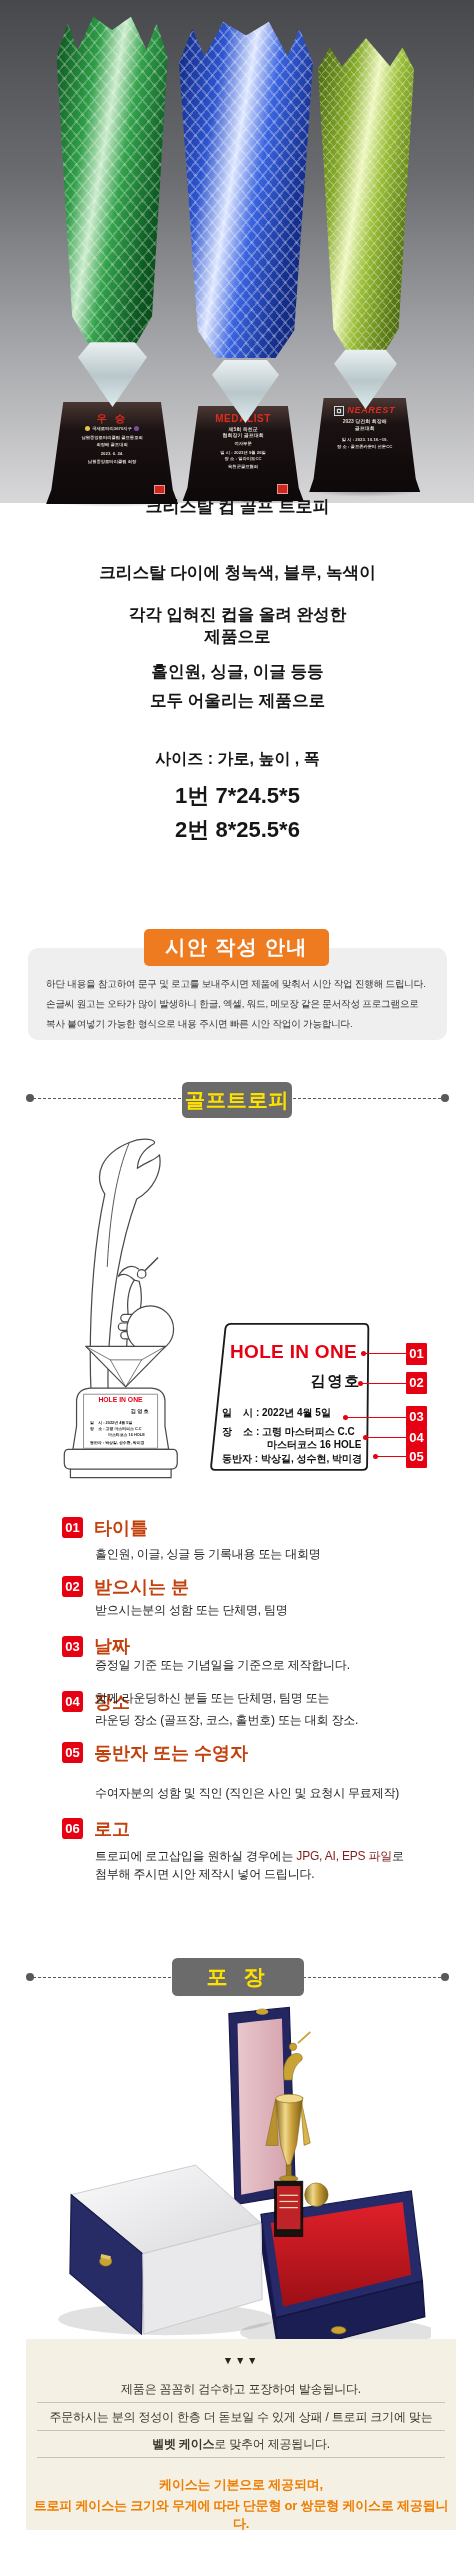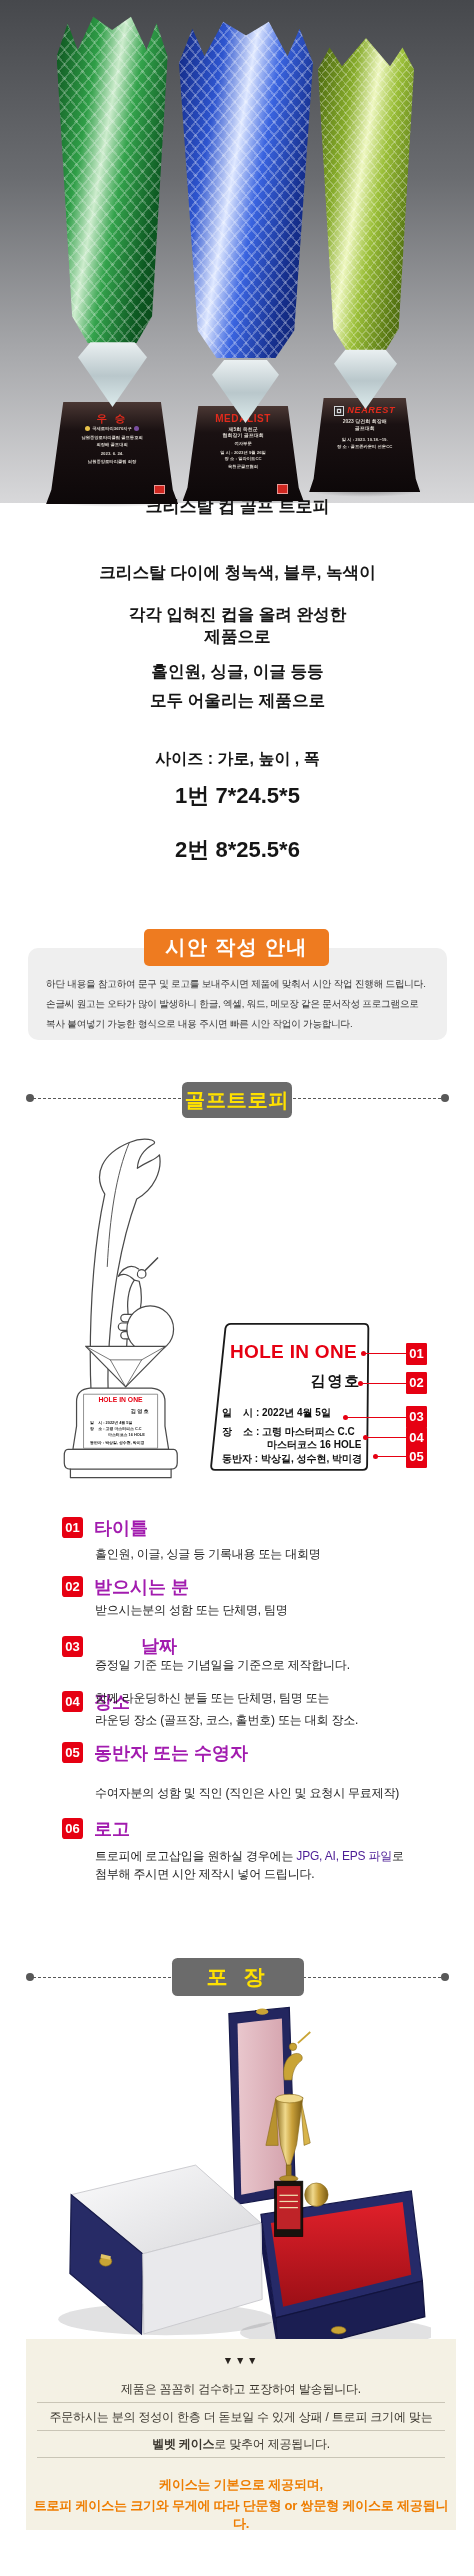--- a/index.html
+++ b/index.html
@@ -69,23 +69,23 @@
   .tag{position:absolute;left:406px;width:21px;height:21.6px;background:#e60012;border-radius:1.2px;
        color:#fff;font-size:13px;font-weight:800;text-align:center;line-height:21.6px;z-index:3;}
   #plate-title{left:222px;top:1341px;width:143px;text-align:center;font-size:19px;font-weight:800;color:#e60012;letter-spacing:0.3px;}
   #plate-name{left:277px;top:1372px;width:84px;text-align:right;font-size:15px;font-weight:800;color:#111;letter-spacing:1.8px;}
   .prow{position:absolute;left:222px;font-size:10px;font-weight:700;color:#111;white-space:pre;}
   .mini{position:absolute;color:#222;white-space:pre;}
 
   
   .lbadge{position:absolute;left:62px;width:21px;height:21px;background:#e60012;border-radius:3.1px;
       color:#fff;font-size:13px;font-weight:800;text-align:center;line-height:21px;}
-  .ltitle{position:absolute;left:94px;font-size:18px;font-weight:800;color:#a21caf;}
+  .ltitle{position:absolute;left:94px;font-size:18px;font-weight:800;color:#c2410c;}
   .ldesc{position:absolute;left:95px;font-size:12px;color:#222;letter-spacing:-0.2px;}
-  .red-em{color:#4c1d95;margin-top:48px;}
+  .red-em{color:#7f1d1d;margin-top:48px;}
 
   
   #note{left:26px;top:2339px;width:430px;height:191px;background:#f4f1e4;}
   .nline{position:absolute;left:0;width:430px;text-align:center;color:#3a362e;font-size:12px;letter-spacing:-0.2px;}
   .ndiv{position:absolute;left:11px;width:408px;border-top:0.6px solid #c9c5b6;}
   .norange{color:#ee7d00;font-weight:700;font-size:13px;}
   #note-arrows{top:15px;font-size:10.5px;color:#2a2520;letter-spacing:1.8px;}
 </style>
 </head>
 <body>
@@ -140,21 +140,21 @@
   </div>
 
   <div class="c hand pline" style="top:562px;">크리스탈 다이에 청녹색, 블루, 녹색이</div>
   <div class="c hand" id="intro-title">크리스탈 컵 골프 트로피</div>
   <div class="c hand pline" style="top:604px;">각각 입혀진 컵을 올려  완성한</div>
   <div class="c hand pline" style="top:626px;">제품으로</div>
   <div class="c hand pline" style="top:661px;">홀인원, 싱글, 이글 등등</div>
   <div class="c hand pline" style="top:690px;">모두 어울리는 제품으로</div>
   <div class="c hand" id="size-h">사이즈 : 가로, 높이 , 폭</div>
   <div class="c hand sline" style="top:781px;">1번  7*24.5*5</div>
-  <div class="c hand sline" style="top:815px;margin-top:20px;">2번  8*25.5*6</div>
+  <div class="c hand sline" style="top:815px;">2번  8*25.5*6</div>
 
   <div class="abs" id="guide-box"></div>
   <div class="abs" id="guide-badge">시안 작성 안내</div>
   <div class="abs" id="guide-text">
     <div>하단 내용을 참고하여 문구 및 로고를 보내주시면 제품에 맞춰서 시안 작업 진행해 드립니다.</div>
     <div>손글씨 원고는 오타가 많이 발생하니 한글, 엑셀, 워드, 메모장 같은 문서작성 프로그램으로</div>
     <div>복사 붙여넣기 가능한 형식으로 내용 주시면 빠른 시안 작업이 가능합니다.</div>
   </div>
 
   <div class="divider" style="top:1098px;"></div>
@@ -210,21 +210,21 @@
 
   <div class="lbadge" style="top:1517px;">01</div>
   <div class="ltitle" style="top:1516px;">타이틀</div>
   <div class="ldesc" style="top:1546px;">홀인원, 이글, 싱글 등 기록내용 또는 대회명</div>
 
   <div class="lbadge" style="top:1576px;">02</div>
   <div class="ltitle" style="top:1575px;">받으시는 분</div>
   <div class="ldesc" style="top:1602px;">받으시는분의 성함 또는 단체명, 팀명</div>
 
   <div class="lbadge" style="top:1636px;">03</div>
-  <div class="ltitle" style="top:1634px;margin-left:47px;">날짜</div>
+  <div class="ltitle" style="top:1634px;">날짜</div>
   <div class="ldesc" style="top:1657px;">증정일 기준 또는 기념일을 기준으로 제작합니다.</div>
 
   <div class="lbadge" style="top:1691px;">04</div>
   <div class="ltitle" style="top:1690px;">장소</div>
   <div class="ldesc" style="top:1712px;">라운딩 장소 (골프장, 코스, 홀번호) 또는 대회 장소.</div>
 
   <div class="lbadge" style="top:1742px;">05</div>
   <div class="ltitle" style="top:1741px;">동반자 또는 수영자</div>
   <div class="ldesc" style="top:1690px;">함께 라운딩하신 분들 또는 단체명, 팀명 또는</div>
   <div class="ldesc" style="top:1785px;">수여자분의 성함 및 직인 (직인은 사인 및 요청시 무료제작)</div>

